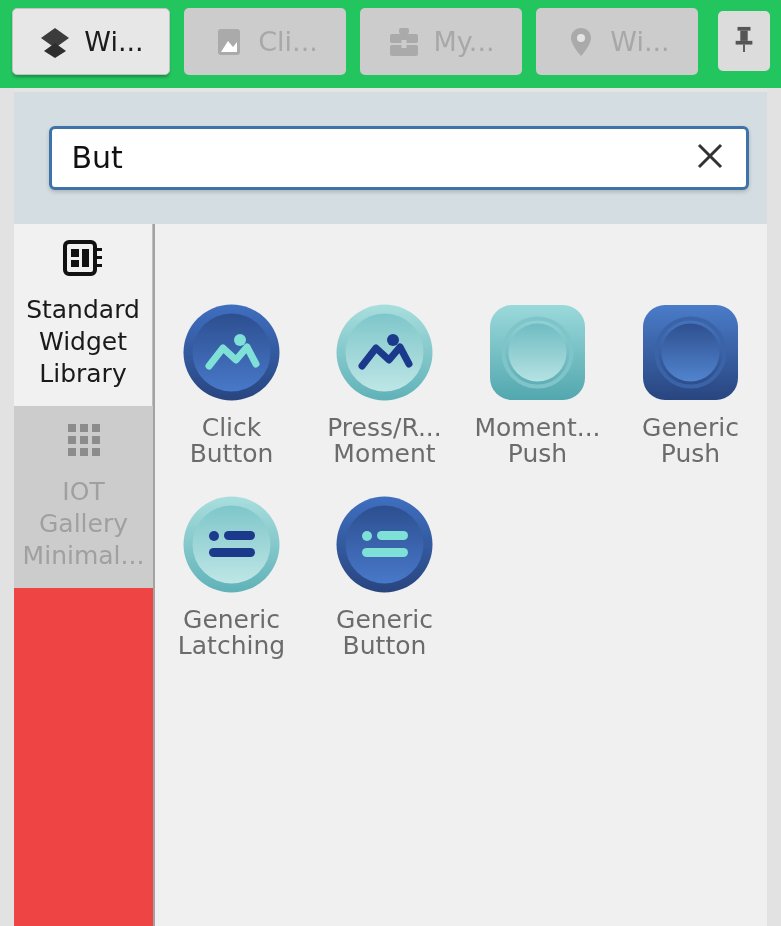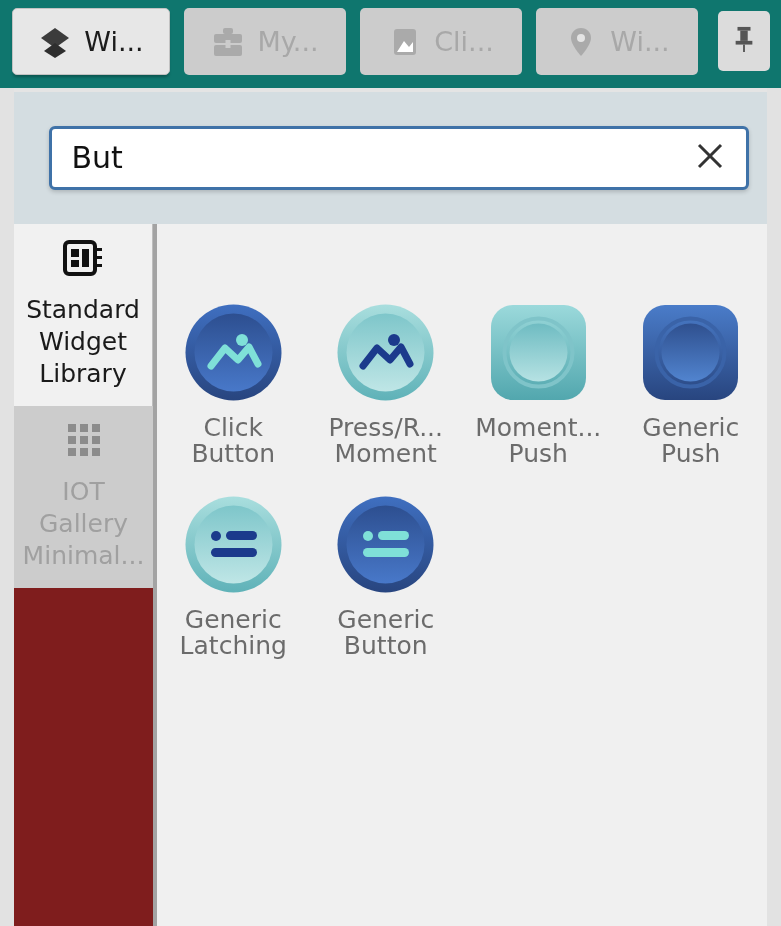--- a/index.html
+++ b/index.html
@@ -14,21 +14,21 @@
     overflow: hidden;
     position: relative;
   }
 
   
   .tabbar {
     position: absolute;
     left: 0; top: 0;
     width: 781px;
     height: 88px;
-    background: #0f766e;
+    background: #22c55e;
     display: flex;
     align-items: flex-start;
     padding: 8px 0 0 12px;
     box-sizing: border-box;
   }
   .tab {
     height: 67px;
     border-radius: 5px;
     display: flex;
     align-items: center;
@@ -114,25 +114,25 @@
   
   .panel {
     position: absolute;
     left: 14px; top: 224px;
     width: 753px;
     height: 702px;
     display: flex;
   }
   .sidebar {
     width: 139px;
-    background: #7f1d1d;
+    background: #ef4444;
     flex: 0 0 139px;
     display: flex;
     flex-direction: column;
-    border-right: 4px solid #a3a3a3;
+    border-right: 2px solid #a3a3a3;
   }
   .side-item {
     padding: 14px 6px 16px 6px;
     display: flex;
     flex-direction: column;
     align-items: center;
     cursor: pointer;
     box-sizing: border-box;
   }
   .side-item.active {
@@ -207,42 +207,42 @@
 <div class="tabbar">
 
   <div class="tab active">
     <span class="tab-icon">
       <svg viewBox="0 0 34 34" width="34" height="34">
         <polygon points="17,3 31,13 17,23 3,13" fill="#3c3c3c"></polygon>
         <polygon points="17,18 28,26 17,33 6,26" fill="#2e2e2e"></polygon>
       </svg>
     </span>
     <span class="tab-label">Wi...</span>
+  </div>
+
+  <div class="tab inactive">
+    <span class="tab-icon">
+      <svg viewBox="0 0 34 34" width="34" height="34">
+        <rect x="6" y="4" width="22" height="26" rx="3" fill="#aaaaaa"></rect>
+        <polygon points="9,27 16,16 21,22 25,17 25,27" fill="#ffffff"></polygon>
+      </svg>
+    </span>
+    <span class="tab-label">Cli...</span>
   </div>
 
   <div class="tab inactive">
     <span class="tab-icon">
       <svg viewBox="0 0 34 34" width="34" height="34">
         <rect x="12" y="3" width="10" height="6" rx="2" fill="#aaaaaa"></rect>
         <rect x="3" y="9" width="28" height="9" rx="2" fill="#aaaaaa"></rect>
         <rect x="3" y="20" width="28" height="11" rx="2" fill="#aaaaaa"></rect>
         <rect x="14.5" y="15" width="5" height="8" fill="#cccccc"></rect>
       </svg>
     </span>
     <span class="tab-label">My...</span>
-  </div>
-
-  <div class="tab inactive">
-    <span class="tab-icon">
-      <svg viewBox="0 0 34 34" width="34" height="34">
-        <rect x="6" y="4" width="22" height="26" rx="3" fill="#aaaaaa"></rect>
-        <polygon points="9,27 16,16 21,22 25,17 25,27" fill="#ffffff"></polygon>
-      </svg>
-    </span>
-    <span class="tab-label">Cli...</span>
   </div>
 
   <div class="tab inactive">
     <span class="tab-icon">
       <svg viewBox="0 0 34 34" width="34" height="34">
         <path d="M17 3 C11 3 7 7.5 7 13 C7 20 17 31 17 31 C17 31 27 20 27 13 C27 7.5 23 3 17 3 Z" fill="#aaaaaa"></path>
         <circle cx="17" cy="13" r="4" fill="#e4e4e4"></circle>
       </svg>
     </span>
     <span class="tab-label">Wi...</span>

